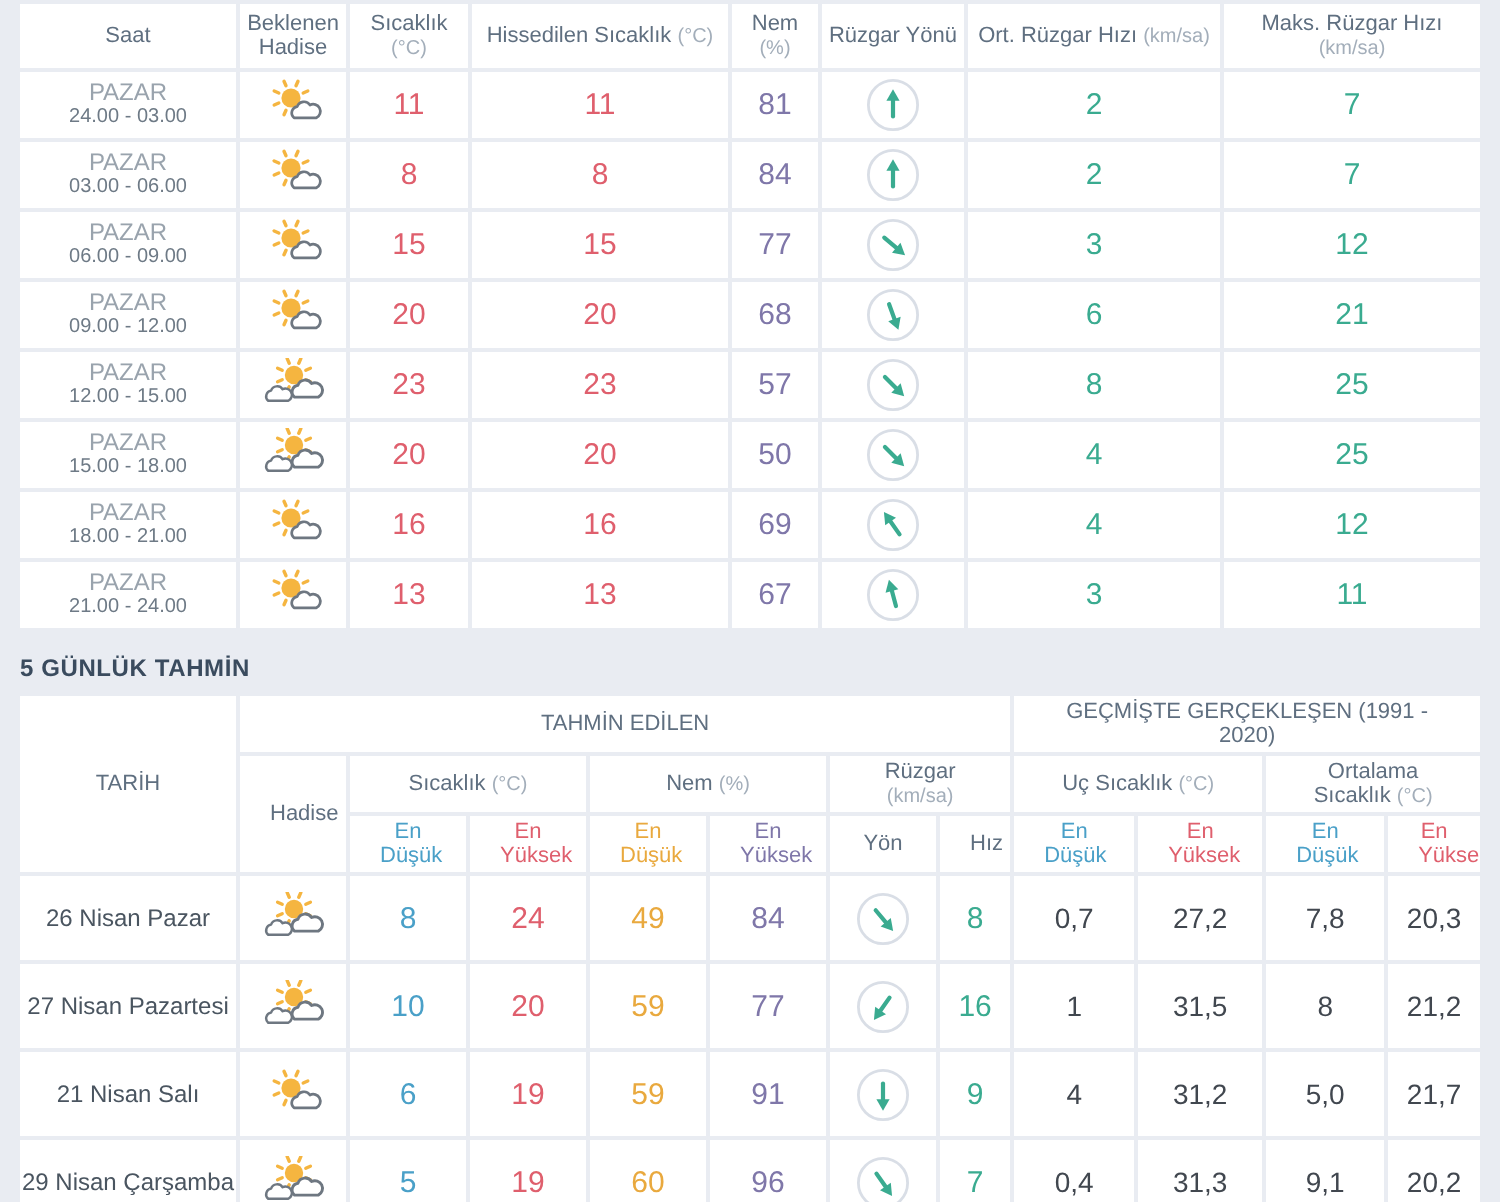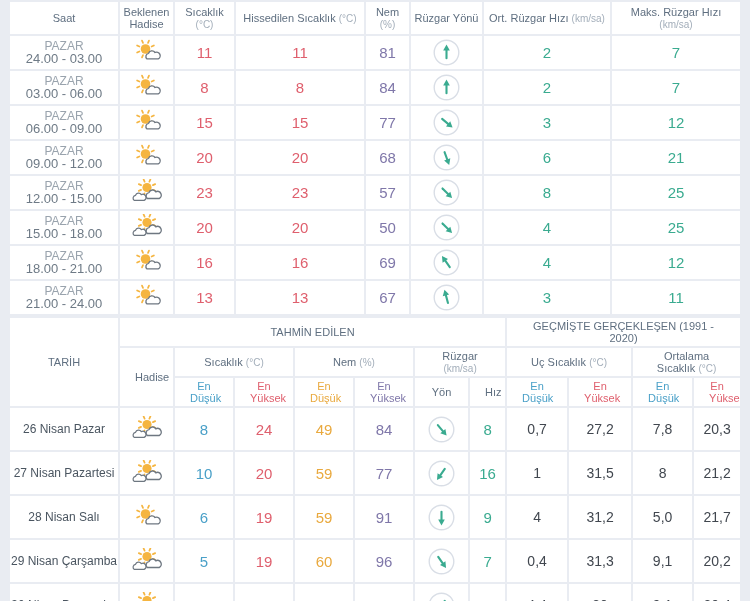--- a/index.html
+++ b/index.html
@@ -8,21 +8,21 @@
   .page{padding:0 8px}
   .section-title{font-size:12px;font-weight:bold;color:var(--title-color);padding:7px 0 5px 2px;letter-spacing:.3px}
   .section-title.second{padding-top:11px}
   table{border-collapse:separate;border-spacing:2px;width:100%;table-layout:fixed}
   th,td{background:#fff;text-align:center;vertical-align:middle;overflow:hidden}
   thead th{font-size:11px;font-weight:normal;color:var(--header-text);padding:4px 1px;height:22px}
   .unit{color:var(--unit-text);font-size:10px}
   
   #hourly-table td{height:33px}
   .saat .day{font-size:12px;color:var(--day-text);line-height:12px}
-  .saat .time{font-size:13px;color:var(--time-text);line-height:13px}
+  .saat .time{font-size:10px;color:var(--time-text);line-height:13px}
   .val{font-size:15px}
   .red{color:var(--temp-red)}
   .purple{color:var(--humidity-purple)}
   .teal{color:var(--wind-teal)}
   .blue{color:var(--low-blue)}
   .orange{color:var(--nem-orange)}
   .dark{color:var(--dark-value);font-size:14px}
   
   #daily-table thead th{height:27px;padding:2px 15px}
   #daily-table td{height:42px}
@@ -323,20 +323,21 @@
     </g>
   </svg></span></td>
             <td class="val teal">3</td>
             <td class="val teal">11</td>
           </tr>
         </tbody>
     </table>
   </section>
 
   <section>
+    <div class="section-title second">5 GÜNLÜK TAHMİN</div>
     <table id="daily-table">
       <colgroup>
         <col style="width:108px">
           <col style="width:53px">
         <col style="width:58px">
           <col style="width:58px">
           <col style="width:58px">
           <col style="width:58px">
         <col style="width:53px">
           <col style="width:35px">
@@ -439,21 +440,21 @@
       <polygon points="13.5,5.6 10.2,11.4 16.8,11.4" fill="#3aab90"></polygon>
     </g>
   </svg></span></td>
             <td class="val teal">16</td>
             <td class="dark">1</td>
             <td class="dark">31,5</td>
             <td class="dark">8</td>
             <td class="dark">21,2</td>
           </tr>
           <tr>
-            <td class="date-cell">28 Nisan Salı</td>
+            <td class="date-cell">21 Nisan Salı</td>
             <td><span class="icon-wrap"><svg width="34" height="27" viewBox="0 0 34 27">
                   <circle cx="15.5" cy="10" r="4.8" fill="#f5b540"></circle>
                   <line x1="21.6" y1="12.5" x2="23.9" y2="13.5" stroke="#f5b540" stroke-width="1.7" stroke-linecap="round"></line>
                   <line x1="18.0" y1="16.1" x2="19.0" y2="18.4" stroke="#f5b540" stroke-width="1.7" stroke-linecap="round"></line>
                   <line x1="13.0" y1="16.1" x2="12.0" y2="18.4" stroke="#f5b540" stroke-width="1.7" stroke-linecap="round"></line>
                   <line x1="9.4" y1="12.5" x2="7.1" y2="13.5" stroke="#f5b540" stroke-width="1.7" stroke-linecap="round"></line>
                   <line x1="9.4" y1="7.5" x2="7.1" y2="6.5" stroke="#f5b540" stroke-width="1.7" stroke-linecap="round"></line>
                   <line x1="13.0" y1="3.9" x2="12.0" y2="1.6" stroke="#f5b540" stroke-width="1.7" stroke-linecap="round"></line>
                   <line x1="18.0" y1="3.9" x2="19.0" y2="1.6" stroke="#f5b540" stroke-width="1.7" stroke-linecap="round"></line>
                   <line x1="21.6" y1="7.5" x2="23.9" y2="6.5" stroke="#f5b540" stroke-width="1.7" stroke-linecap="round"></line>

